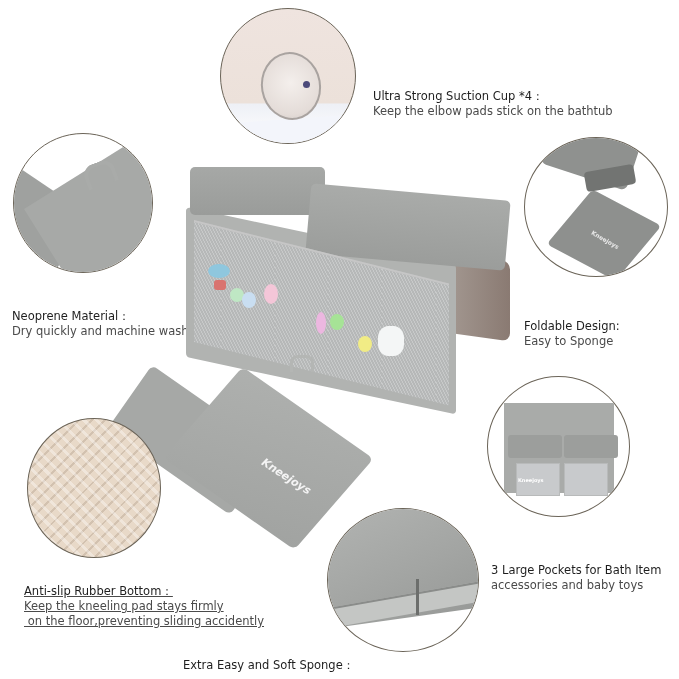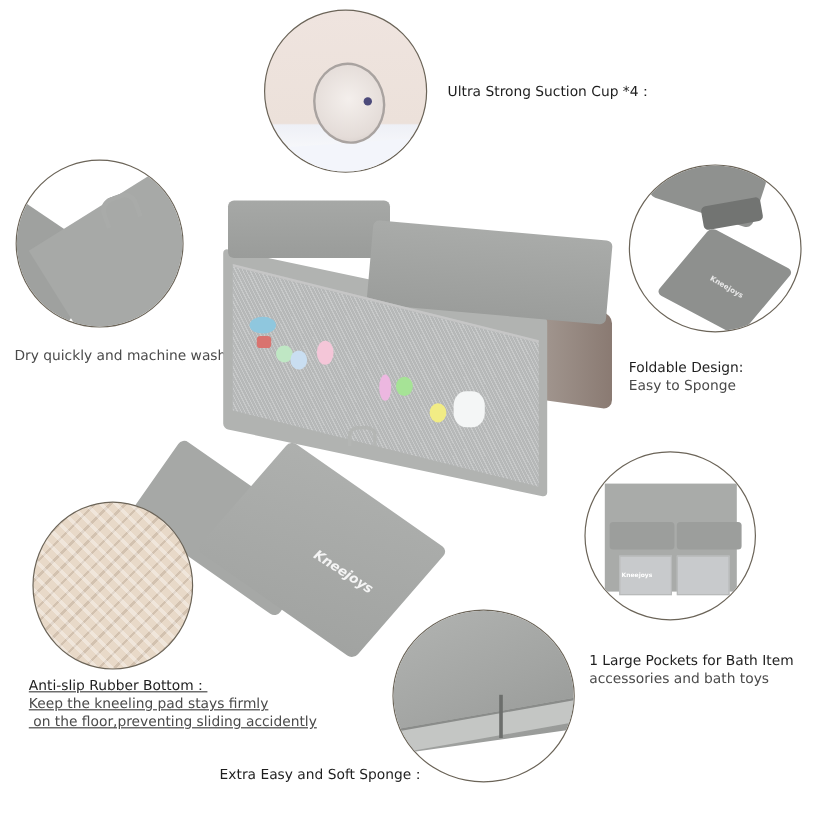--- a/index.html
+++ b/index.html
@@ -1,19 +1,19 @@
 <!DOCTYPE html>
 <html><head>
 <meta charset="utf-8">
 <style>
   html, body { margin:0; padding:0; background:#ffffff; }
   body { width:679px; height:679px; position:relative; overflow:hidden; font-family:"DejaVu Sans", sans-serif; color:#333; }
   .abs { position:absolute; }
   .circle { position:absolute; border-radius:50%; border:1px solid #6b6458; overflow:hidden; box-sizing:border-box; }
-  .feat { position:absolute; font-size:11.5px; line-height:15px; color:#4a4a4a; white-space:nowrap; }
+  .feat { position:absolute; font-size:11.5px; line-height:15px; color:#4a4a4a; white-space:nowrap;margin-top:20px; }
   .feat .title { color:#1e1e1e; font-weight:normal; display:block; }
   .feat .desc { display:block; }
   .feat .desc2 { display:block; }
 
   
   #c-suction { left:220px; top:8px; width:136px; height:136px; background:linear-gradient(180deg,#efe4df 0%,#ece1da 70%,#eef0f6 71%,#ffffff 100%); }
   #c-suction .cup { position:absolute; left:40px; top:43px; width:56px; height:64px; border-radius:50%; border:2px solid #a9a3a0; background:radial-gradient(circle at 50% 45%, #f4efec 0%, #e4dcd8 70%, #cfc6c2 100%); transform:rotate(-10deg); }
   #c-suction .dot { position:absolute; left:82px; top:72px; width:7px; height:7px; border-radius:50%; background:#4c4a7a; }
   #c-suction .tub { position:absolute; left:0; top:110px; width:140px; height:40px; background:#f3f5fb; transform:skewY(-4deg); }
 
@@ -70,28 +70,30 @@
 </head>
 <body>
 
 <div class="circle" id="c-suction">
   <div class="tub"></div>
   <div class="cup"></div>
   <div class="dot"></div>
 </div>
 <div class="feat" style="left:373px; top:69px;">
   <span class="title">Ultra Strong Suction Cup *4：</span>
+  <span class="desc">Keep the elbow pads stick on the bathtub</span>
 </div>
 
 <div class="circle" id="c-neoprene">
   <div class="pad1"></div>
   <div class="pad2"></div>
   <div class="loop"></div>
 </div>
 <div class="feat" style="left:12px; top:289px;">
+  <span class="title">Neoprene  Material：</span>
   <span class="desc">Dry quickly and machine washable</span>
 </div>
 
 <div class="circle" id="c-foldable">
   <div class="fold"></div>
   <div class="foldedge"></div>
   <div class="flat"></div>
   <div class="flattext">Kneejoys</div>
 </div>
 <div class="feat" style="left:524px; top:299px;">
@@ -125,22 +127,22 @@
 
 <div class="circle" id="c-pockets">
   <div class="back"></div>
   <div class="pad" style="left:20px;"></div>
   <div class="pad" style="left:76px;"></div>
   <div class="pocket" style="left:28px;"></div>
   <div class="pocket" style="left:76px;"></div>
   <div class="brand">Kneejoys</div>
 </div>
 <div class="feat" style="left:491px; top:543px;">
-  <span class="title">1 Large Pockets for Bath Item</span>
-  <span class="desc2">accessories and bath toys</span>
+  <span class="title">3 Large Pockets for Bath Item</span>
+  <span class="desc2">accessories and baby toys</span>
 </div>
 
 <div class="circle" id="c-antislip"></div>
 <div class="feat" style="left:24px; top:564px;text-decoration:underline;">
   <span class="title">Anti-slip Rubber Bottom：</span>
   <span class="desc">Keep the kneeling pad stays firmly</span>
   <span class="desc2" style="white-space:pre;"> on the floor,preventing sliding accidently</span>
 </div>
 
 <div class="circle" id="c-sponge">

